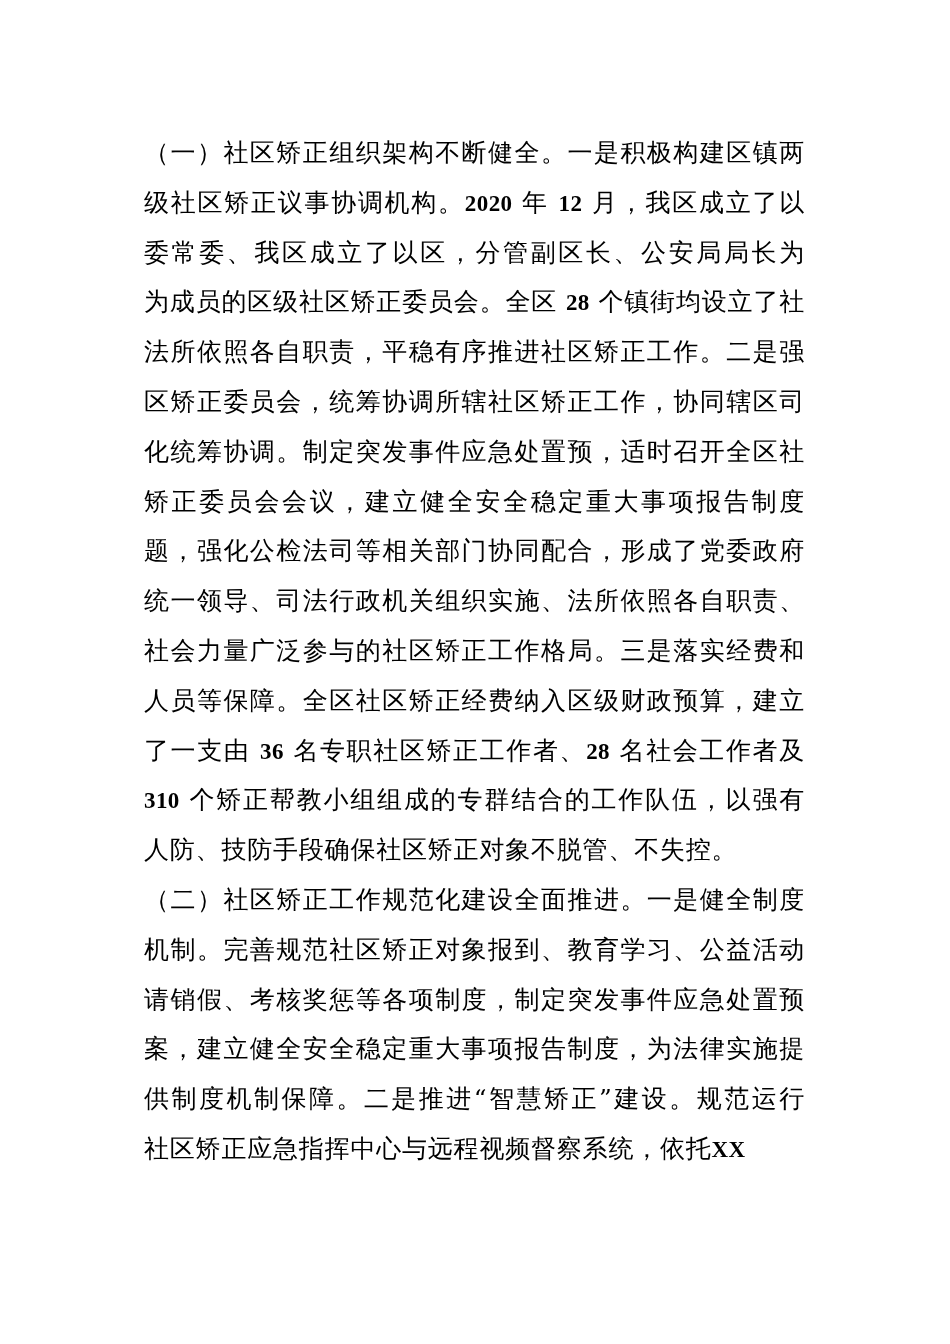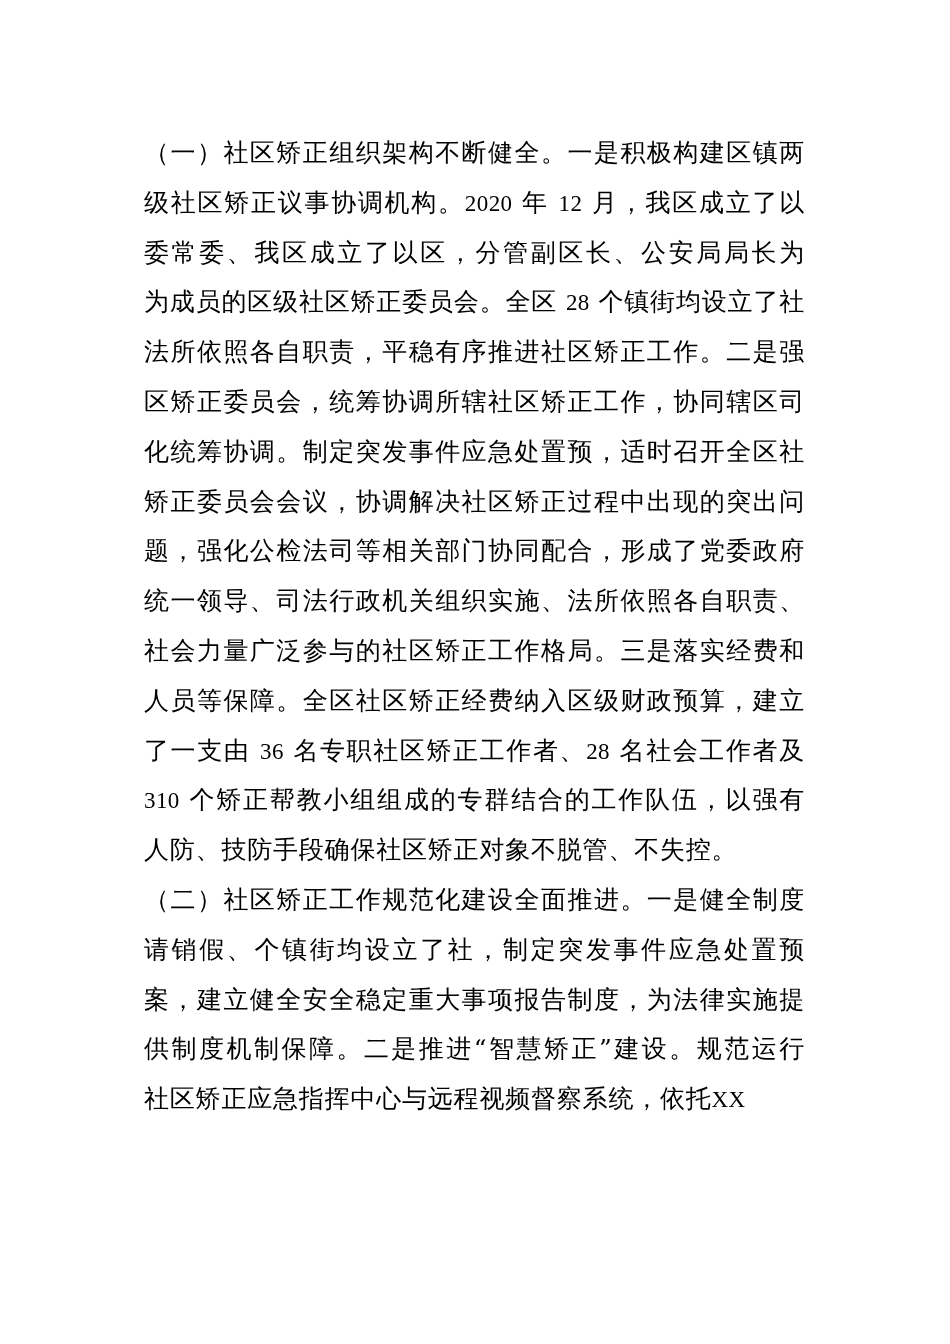--- a/index.html
+++ b/index.html
@@ -30,44 +30,45 @@
     text-align: justify;
     text-justify: inter-character;
     overflow: hidden;
     white-space: normal;
   }
   .line.justify {
     text-align-last: justify;
   }
   .line .latin {
     font-family: "Liberation Serif", "DejaVu Serif", serif;
-    font-weight: 400;
+    font-weight: 700;
     font-size: 0.92em;
     letter-spacing: 0.4px;
   }
 </style>
 </head>
 <body>
 
 <div class="page">
   <div class="doc-body">
       <div class="line justify">（一）社区矫正组织架构不断健全。一是积极构建区镇两</div>
       <div class="line justify">级社区矫正议事协调机构。<span class="latin">2020</span> 年 <span class="latin">12</span> 月，我区成立了以区</div>
       <div class="line justify">委常委、我区成立了以区，分管副区长、公安局局长为</div>
       <div class="line justify">为成员的区级社区矫正委员会。全区 <span class="latin">28</span> 个镇街均设立了社</div>
       <div class="line justify">法所依照各自职责，平稳有序推进社区矫正工作。二是强</div>
       <div class="line justify">区矫正委员会，统筹协调所辖社区矫正工作，协同辖区司</div>
       <div class="line justify">化统筹协调。制定突发事件应急处置预，适时召开全区社区</div>
-      <div class="line justify">矫正委员会会议，协调解决社区矫正过程中出现的突出问</div>
+      <div class="line justify">矫正委员会会议，建立健全安全稳定重大事项报告制度</div>
       <div class="line justify">题，强化公检法司等相关部门协同配合，形成了党委政府</div>
       <div class="line justify">统一领导、司法行政机关组织实施、法所依照各自职责、</div>
       <div class="line justify">社会力量广泛参与的社区矫正工作格局。三是落实经费和</div>
       <div class="line justify">人员等保障。全区社区矫正经费纳入区级财政预算，建立</div>
       <div class="line justify">了一支由 <span class="latin">36</span> 名专职社区矫正工作者、<span class="latin">28</span> 名社会工作者及</div>
       <div class="line justify"><span class="latin">310</span> 个矫正帮教小组组成的专群结合的工作队伍，以强有力</div>
       <div class="line">人防、技防手段确保社区矫正对象不脱管、不失控。</div>
       <div class="line justify">（二）社区矫正工作规范化建设全面推进。一是健全制度</div>
-      <div class="line justify">请销假、个镇街均设立了社，制定突发事件应急处置预</div>
+      <div class="line justify">机制。完善规范社区矫正对象报到、教育学习、公益活动</div>
+      <div class="line justify">请销假、考核奖惩等各项制度，制定突发事件应急处置预</div>
       <div class="line justify">案，建立健全安全稳定重大事项报告制度，为法律实施提</div>
       <div class="line justify">供制度机制保障。二是推进“智慧矫正”建设。规范运行</div>
       <div class="line">社区矫正应急指挥中心与远程视频督察系统，依托<span class="latin">XX</span></div>
     </div>
 </div>
 
 </body></html>

